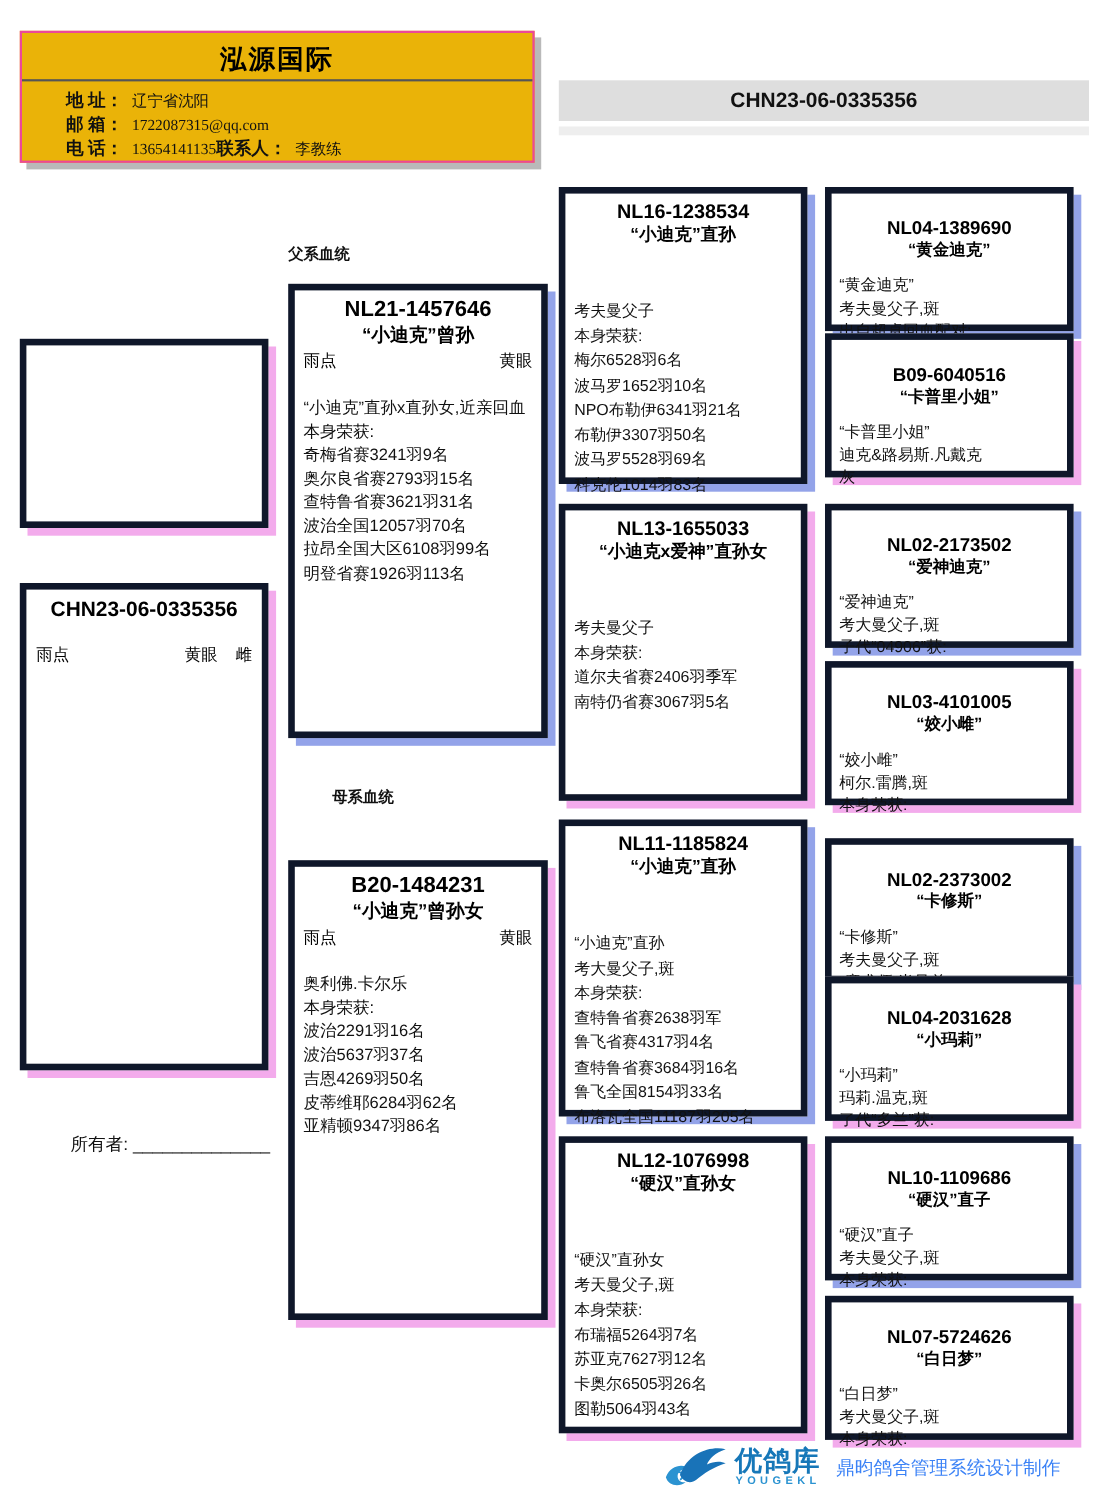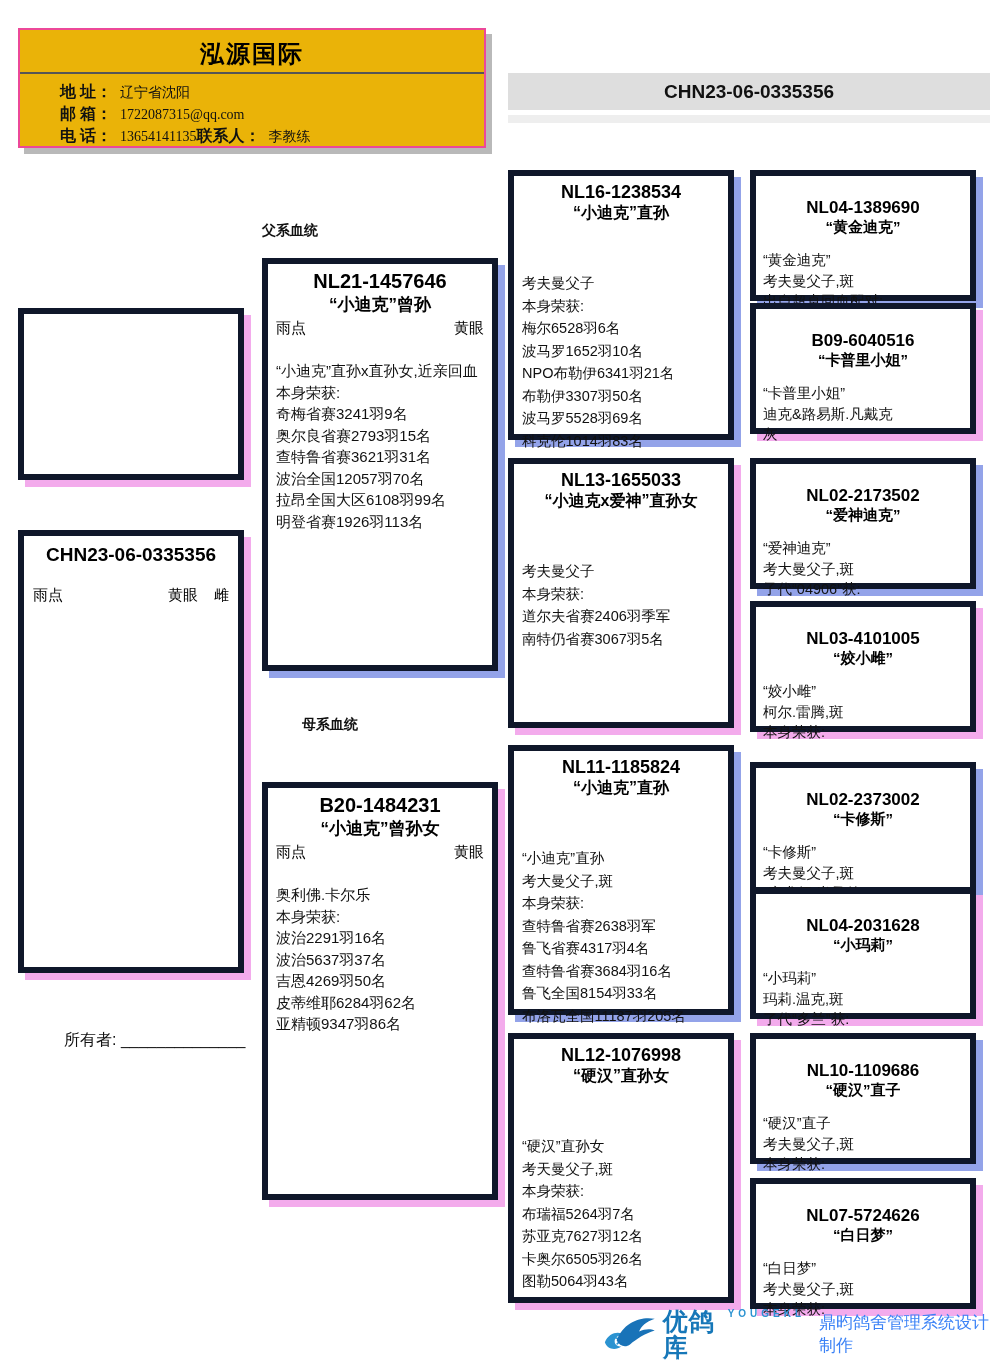--- a/index.html
+++ b/index.html
@@ -55,21 +55,21 @@
   .ggp-box { left:750px; width:226px; height:131px; padding:22px 7px; }
   .ggp-ring { text-align:center; font-weight:bold; font-size:17px; }
   .ggp-name { text-align:center; font-weight:bold; font-size:15px; }
   .ggp-lines { margin-top:13px; font-size:14.5px; line-height:20.5px; color:#111; }
 
   .owner-line { position:absolute; left:64px; top:1030px; font-size:16px; color:#111; }
 
   
   .footer { position:absolute; left:600px; top:1306px; height:56px; display:flex; align-items:center; }
   .logo-icon { width:64px; height:48px; }
-  .logo-text-wrap { margin-left:4px; display:flex; flex-direction:row; align-items:flex-start; }
+  .logo-text-wrap { margin-left:4px; display:flex; flex-direction:column; align-items:flex-end; }
   .logo-cn { font-size:25px; font-weight:bold; color:#1677b8; line-height:26px; letter-spacing:1px; }
   .logo-en { font-size:10px; font-weight:bold; color:#2b93d1; letter-spacing:4px; line-height:12px; }
   .footer-credit { margin-left:14px; font-size:17px; color:#3b82f6; }
 </style>
 </head>
 <body>
 
 <div class="page">
 
   <div class="header-box">

